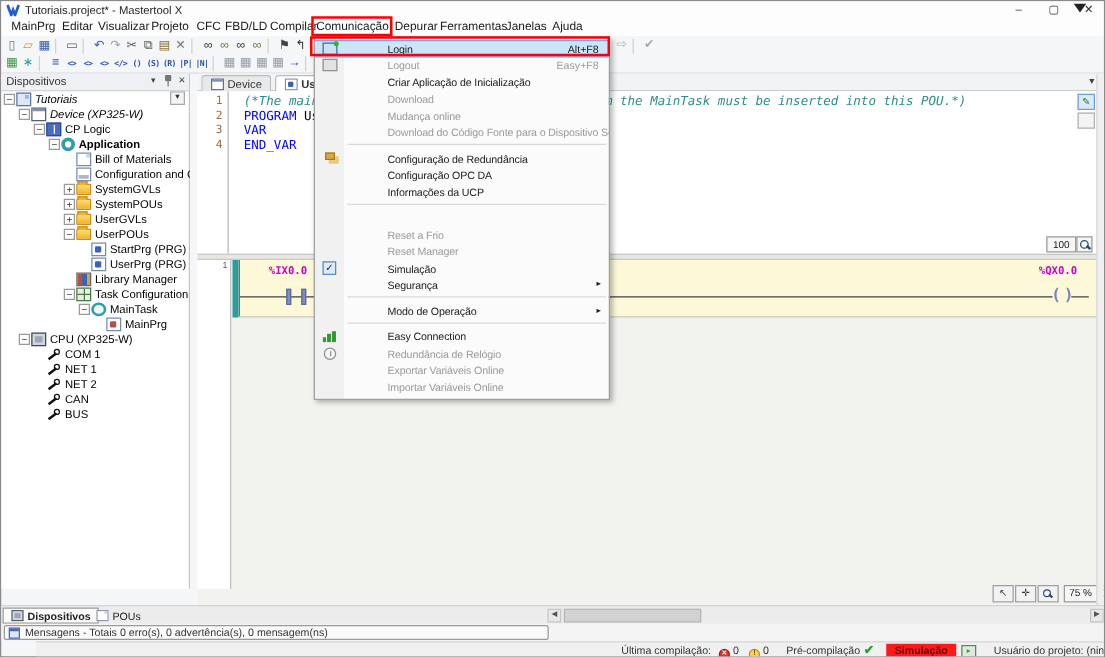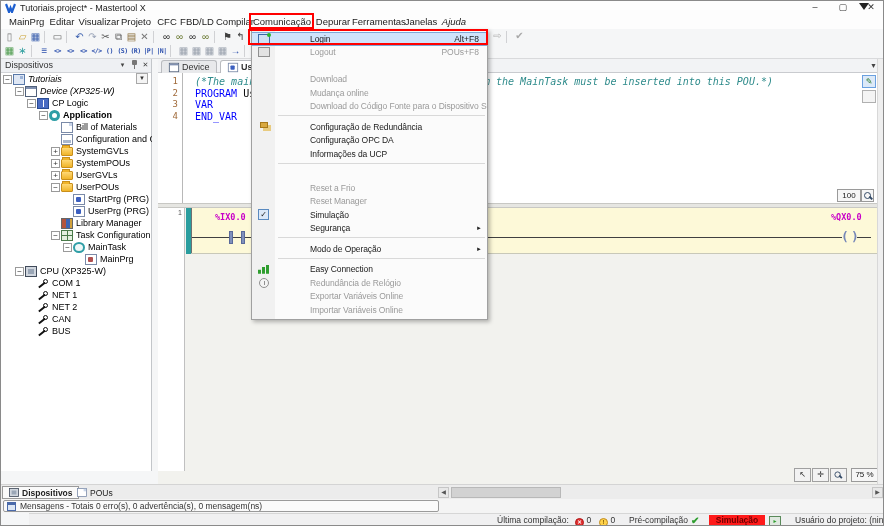--- a/index.html
+++ b/index.html
@@ -179,21 +179,21 @@
       <div class="mb-item" style="left: 46px; width: 30px;">Editar</div>
       <div class="mb-item" style="left: 76px; width: 44px;">Visualizar</div>
       <div class="mb-item" style="left: 118px; width: 34px;">Projeto</div>
       <div class="mb-item" style="left: 155px; width: 22px;">CFC</div>
       <div class="mb-item" style="left: 179px; width: 34px;">FBD/LD</div>
       <div class="mb-item" style="left: 215px; width: 36px;">Compilar</div>
       <div class="mb-item" style="left: 251px; width: 60px;">Comunicação</div>
       <div class="mb-item" style="left: 314px; width: 36px;">Depurar</div>
       <div class="mb-item" style="left: 351px; width: 50px;">Ferramentas</div>
       <div class="mb-item" style="left: 403px; width: 34px;">Janelas</div>
-      <div class="mb-item" style="left: 439px; width: 28px; font-style: italic;">Ajuda</div>
+      <div class="mb-item" style="left: 439px; width: 28px;">Ajuda</div>
     </div>
   <div id="funnel"></div>
 
   <div id="toolbar">
     <div id="tb-row1" class="tb-row">
         <div class="tb-icon" style="color: rgb(122, 122, 122);">▯</div>
         <div class="tb-icon" style="color: rgb(202, 160, 48);">▱</div>
         <div class="tb-icon" style="color: rgb(58, 95, 174);">▦</div>
         <div class="tb-sep"></div>
         <div class="tb-icon" style="color: rgb(102, 102, 102);">▭</div>
@@ -472,24 +472,25 @@
           <span class="mi mi-login"></span>
         </span>
         <span class="m-label">Login</span>
         <span class="m-shortcut">Alt+F8</span>
       </div>
       <div class="m-item disabled">
         <span class="m-gutter">
           <span class="mi mi-logout"></span>
         </span>
         <span class="m-label">Logout</span>
-        <span class="m-shortcut">POUs+F8</span>
-      </div>
-      <div class="m-item">
-        <span class="m-gutter"></span>
+        <span class="m-shortcut">Easy+F8</span>
+      </div>
+      <div class="m-item">
+        <span class="m-gutter"></span>
+        <span class="m-label">Criar Aplicação de Inicialização</span>
       </div>
       <div class="m-item disabled">
         <span class="m-gutter"></span>
         <span class="m-label">Download</span>
       </div>
       <div class="m-item disabled">
         <span class="m-gutter"></span>
         <span class="m-label">Mudança online</span>
       </div>
       <div class="m-item disabled">

